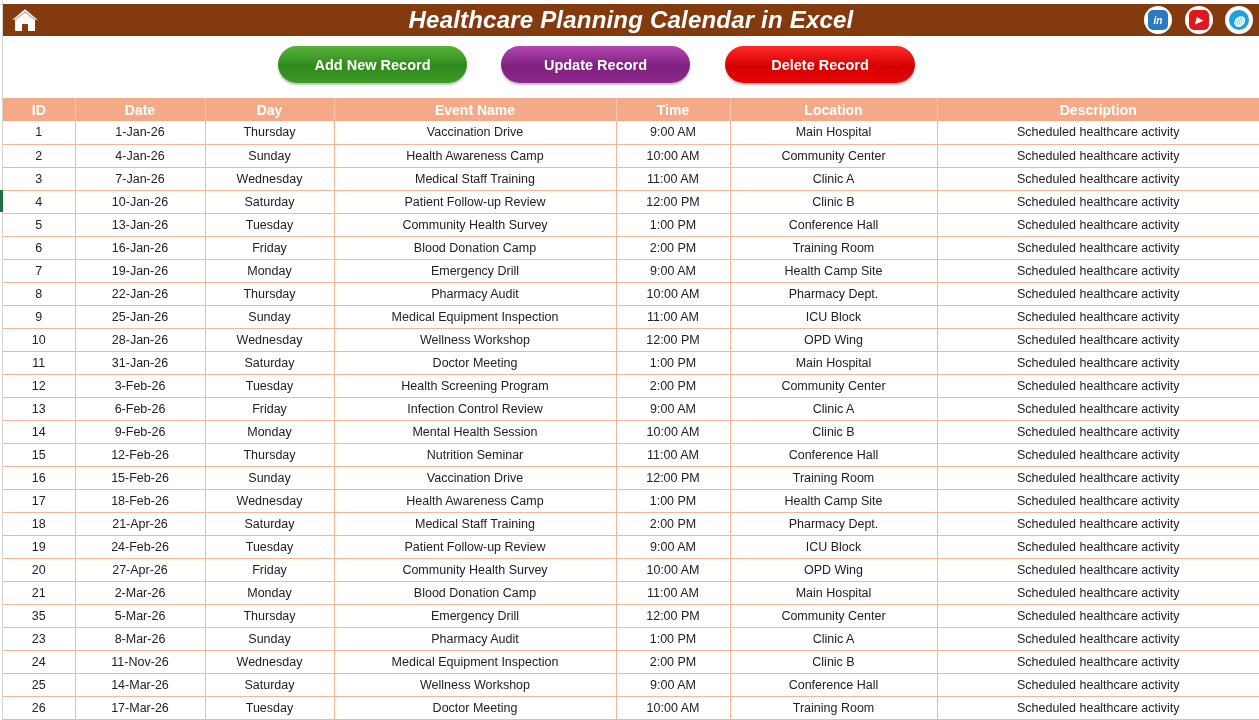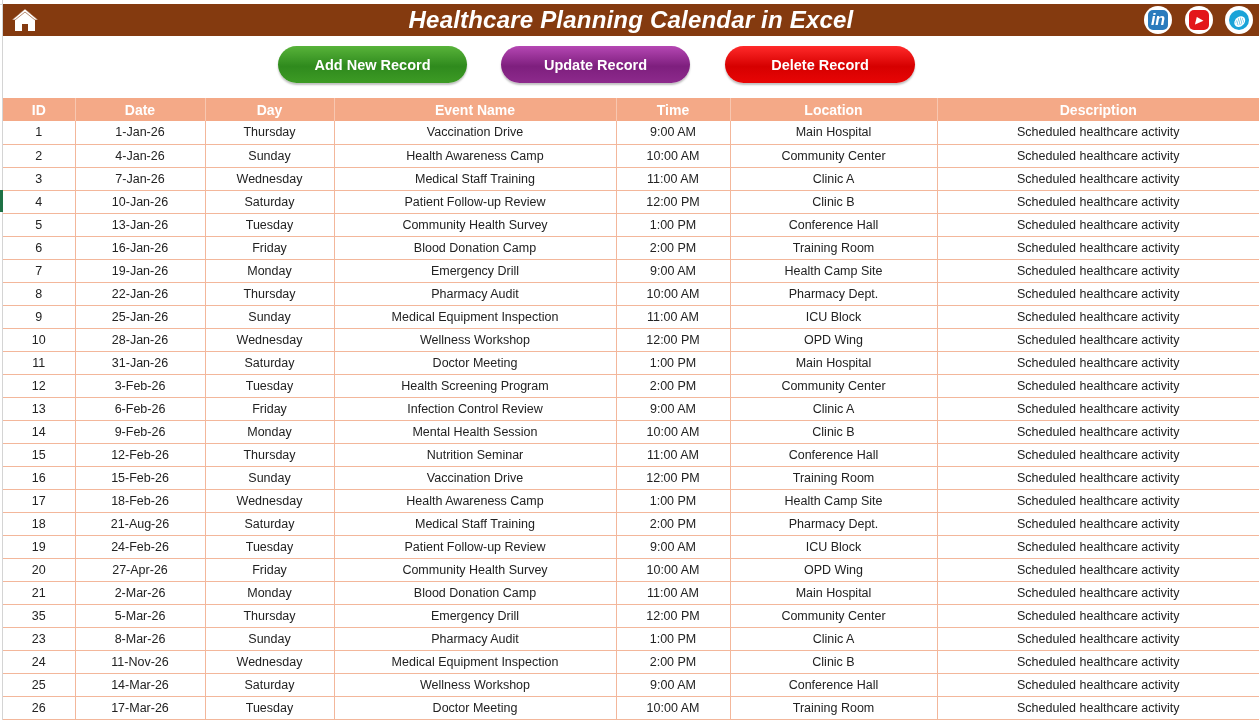--- a/index.html
+++ b/index.html
@@ -4,21 +4,21 @@
 <style>
   * { box-sizing: border-box; margin: 0; padding: 0; }
   html, body { width: 1259px; height: 720px; overflow: hidden; background: #ffffff; font-family: "Liberation Sans", sans-serif; }
   .sheet { position: relative; width: 1259px; height: 720px; background: #fff; }
   .gridlines { position: absolute; left: 0; top: 0; width: 1259px; height: 5px; border-bottom: 1px solid #d9d9d9; }
   .left-gutter { position: absolute; left: 0; top: 0; width: 3px; height: 720px; border-right: 1px solid #d4d4d4; }
   .banner { position: absolute; left: 3px; top: 4px; width: 1256px; height: 32px; background: #843a0f; display: flex; align-items: center; font-style: italic; }
   .home { position: absolute; left: 8px; top: 3px; width: 28px; height: 26px; }
   .title { position: absolute; left: 0; right: 0; top: 0; height: 32px; line-height: 32px; text-align: center; color: #fff; font-weight: bold; font-size: 24px; letter-spacing: 0.2px; }
   .social { position: absolute; top: 2px; width: 28px; height: 28px; border-radius: 50%; background: #fff; display: flex; align-items: center; justify-content: center; }
-  .social .inner { width: 20px; height: 20px; border-radius: 5px; display: flex; align-items: center; justify-content: center; color: #fff; font-weight: bold; font-size: 16px; }
+  .social .inner { width: 20px; height: 20px; border-radius: 5px; display: flex; align-items: center; justify-content: center; color: #fff; font-weight: bold; font-size: 10px; }
   .btn-row { position: absolute; top: 46px; left: 0; width: 1223px; height: 38px; padding-left: 44px; }
   .btn { position: absolute; top: 0; height: 37px; border-radius: 19px; color: #fff; font-weight: bold; font-size: 14.5px; display: flex; align-items: center; justify-content: center; border: none; cursor: pointer; box-shadow: 0 2px 2px rgba(0,0,0,0.25); }
   .btn-add { left: 278px; width: 189px; background: linear-gradient(#58b33a, #2f8a1d 55%, #3d9b25); }
   .btn-update { left: 501px; width: 189px; background: linear-gradient(#b547b3, #7e1f7e 55%, #8d2a8c); }
   .btn-delete { left: 725px; width: 190px; background: linear-gradient(#ff2a2a, #d60000 55%, #e80505); }
   table { position: absolute; left: 3px; top: 98px; border-collapse: collapse; table-layout: fixed; width: 1256px; }
   th { background: #f4a987; color: #fff; font-weight: bold; font-size: 14px; height: 23px; text-align: center; border-right: 1px solid #f8c7b0; }
   td { height: 23px; font-size: 12.5px; color: #222; text-align: center; border-bottom: 1px solid #f3b79b; border-right: 1px solid #f3b79b; white-space: nowrap; overflow: hidden; }
   td:last-child, th:last-child { border-right: none; }
   .sel-marker { position: absolute; left: 0; top: 190px; width: 3px; height: 22px; background: #1e7145; }
@@ -224,21 +224,21 @@
           <td>17</td>
           <td>18-Feb-26</td>
           <td>Wednesday</td>
           <td>Health Awareness Camp</td>
           <td>1:00 PM</td>
           <td>Health Camp Site</td>
           <td>Scheduled healthcare activity</td>
         </tr>
         <tr>
           <td>18</td>
-          <td>21-Aug-26</td>
+          <td>21-Apr-26</td>
           <td>Saturday</td>
           <td>Medical Staff Training</td>
           <td>2:00 PM</td>
           <td>Pharmacy Dept.</td>
           <td>Scheduled healthcare activity</td>
         </tr>
         <tr>
           <td>19</td>
           <td>24-Feb-26</td>
           <td>Tuesday</td>

